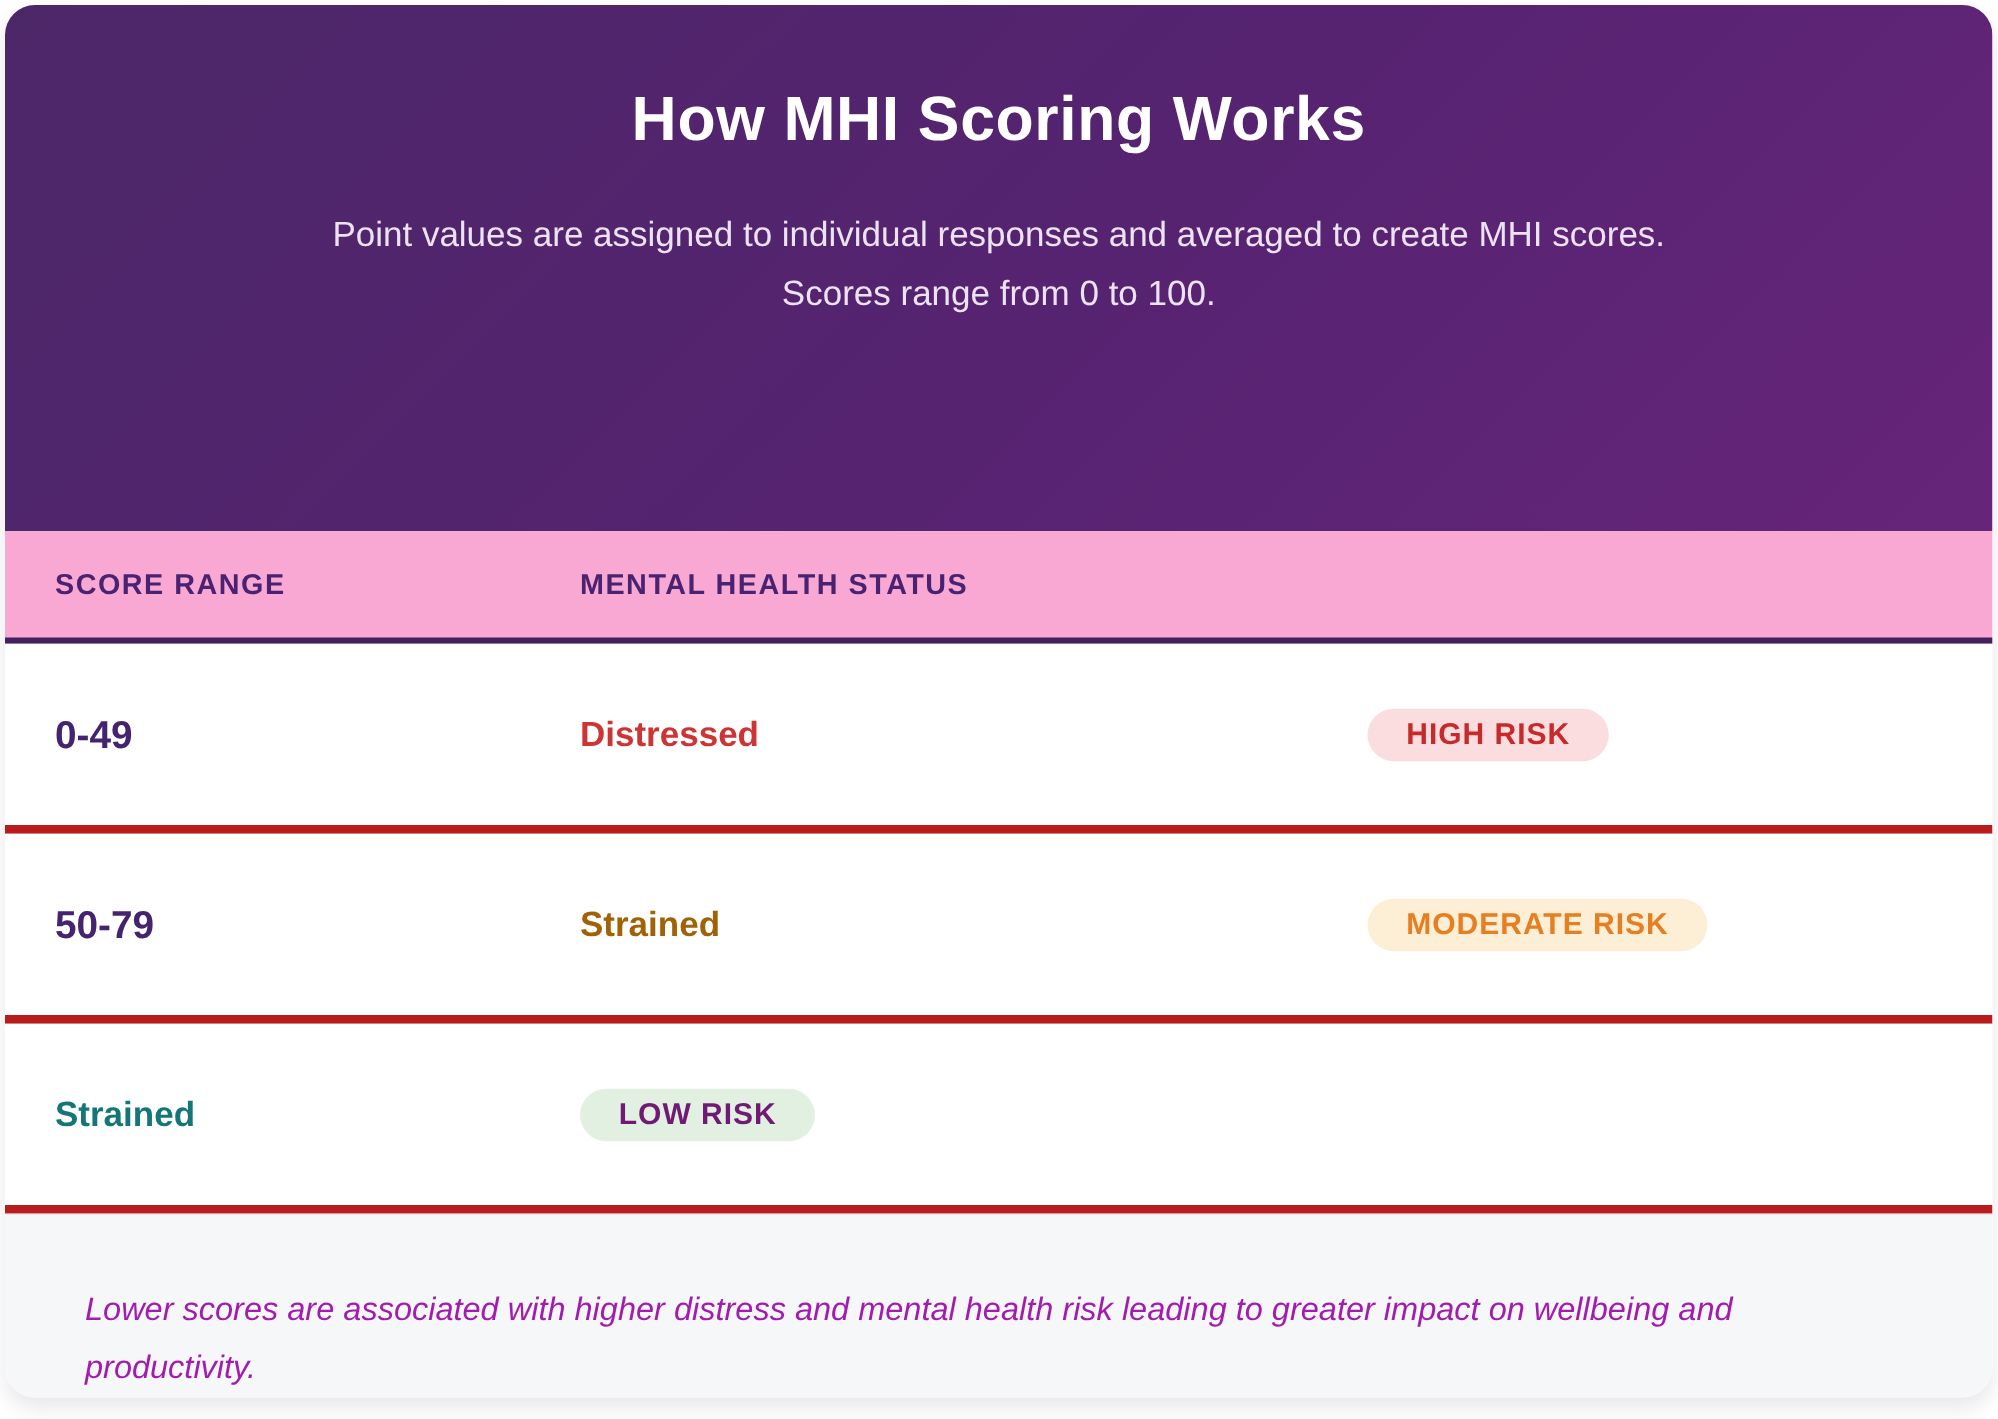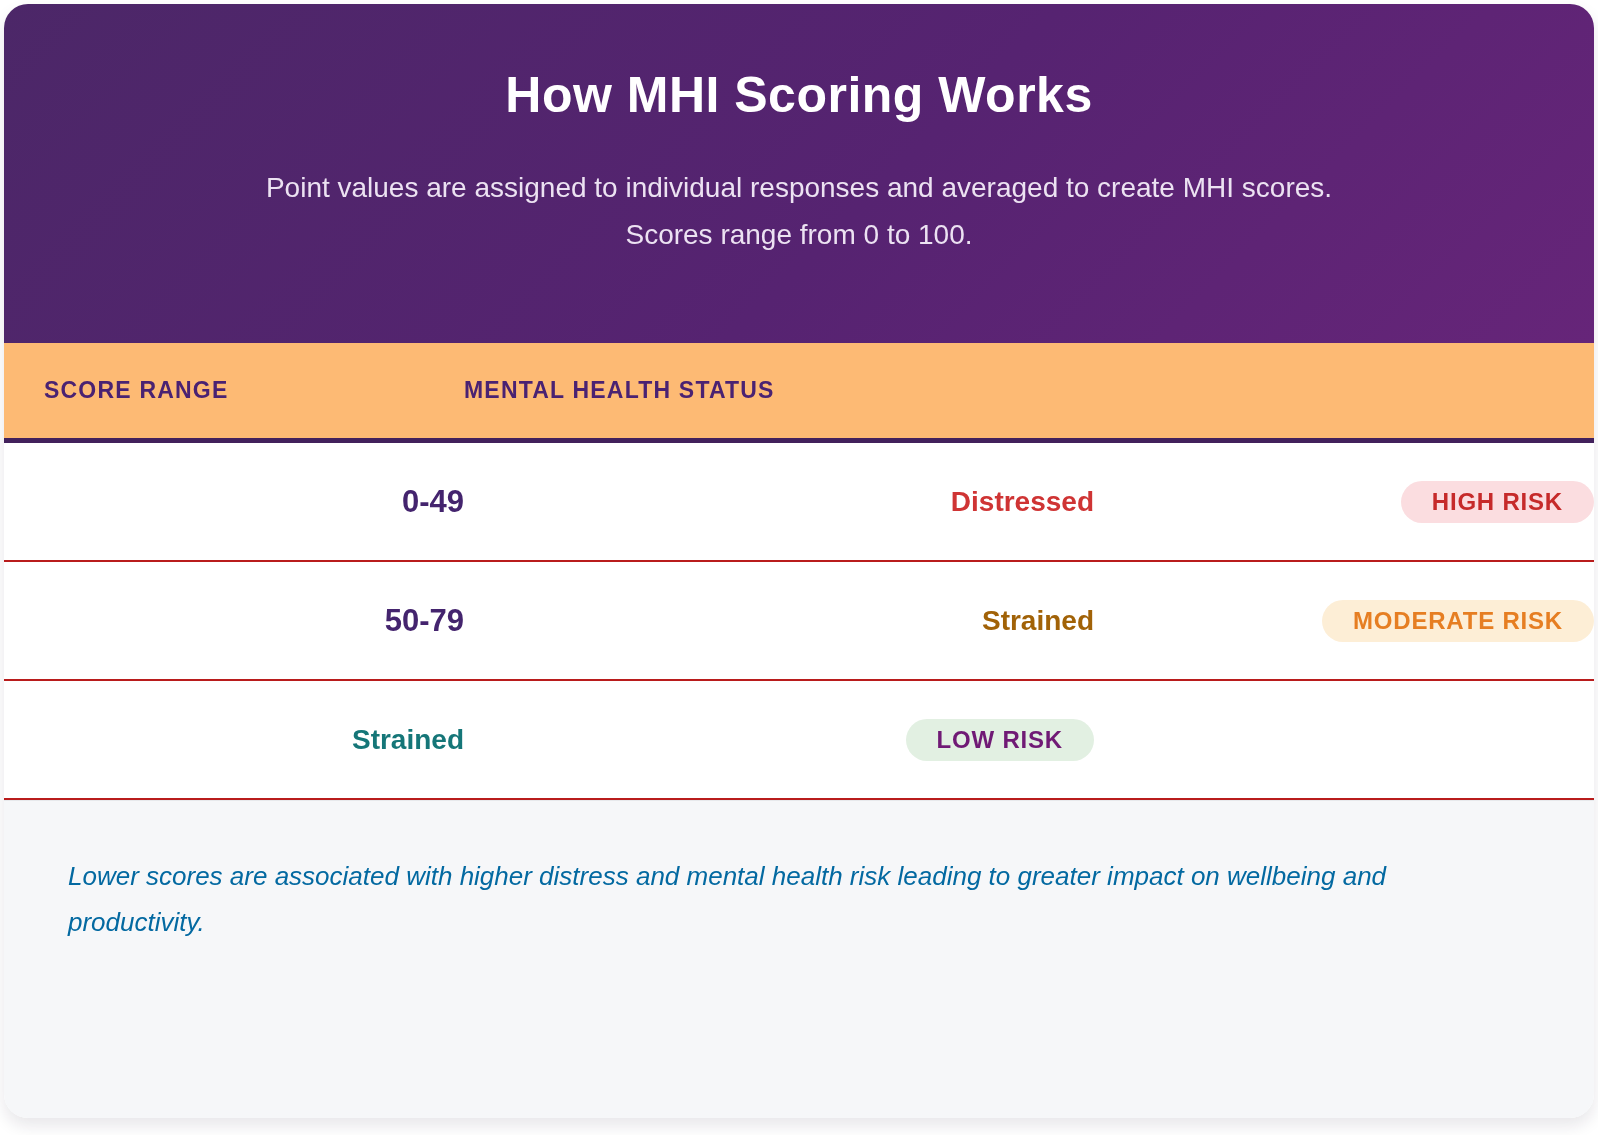--- a/index.html
+++ b/index.html
@@ -15,21 +15,21 @@
     margin: 4px auto 0;
     border-radius: 24px;
     overflow: hidden;
     box-shadow: 0 8px 16px rgba(30, 20, 50, 0.10);
     background: #ffffff;
     display: flex;
     flex-direction: column;
   }
   
   .hero {
-    height: 339px;
+    height: 421px;
     background: linear-gradient(135deg, #4c2768 0%, #562371 55%, #662579 100%);
     color: #ffffff;
     text-align: center;
     padding-top: 62px;
   }
   .hero h1 {
     font-size: 50px;
     font-weight: bold;
     letter-spacing: 0.5px;
     margin-bottom: 40px;
@@ -43,35 +43,34 @@
     margin: 0 auto;
   }
   
   .grid-row {
     display: grid;
     grid-template-columns: 420px 630px auto;
     padding-left: 40px;
     align-items: center;
   }
   .thead {
-    height: 100px;
-    background: #fdba74;
+    height: 90px;
+    background: #f9a8d4;
     border-bottom: 5px solid #42215c;
   }
   .thead .col {
     font-size: 23px;
     font-weight: bold;
     letter-spacing: 1.2px;
     color: #4a2272;
   }
   .trow {
-    height: 119px;
+    height: 152px;
     background: #ffffff;
-    border-bottom: 2px solid #b91c1c;
-    text-align: right;
+    border-bottom: 7px solid #b91c1c;
   }
   .trow:last-of-type { border-bottom: none; }
   .score {
     font-size: 31px;
     font-weight: bold;
     color: #44246e;
   }
   .status {
     font-size: 28px;
     font-weight: bold;
@@ -88,21 +87,21 @@
   
   .footnote {
     flex: 1;
     background: #f6f7f9;
     border-top: 1px solid #e7e9ec;
     padding: 52px 64px 0;
   }
   .footnote p {
     font-size: 26px;
     font-style: italic;
-    color: #0369a1;
+    color: #a21caf;
     line-height: 46px;
   }
 </style>
 </head>
 <body>
 
 <div class="card">
 
   <div class="hero">
     <h1>How MHI Scoring Works</h1>

